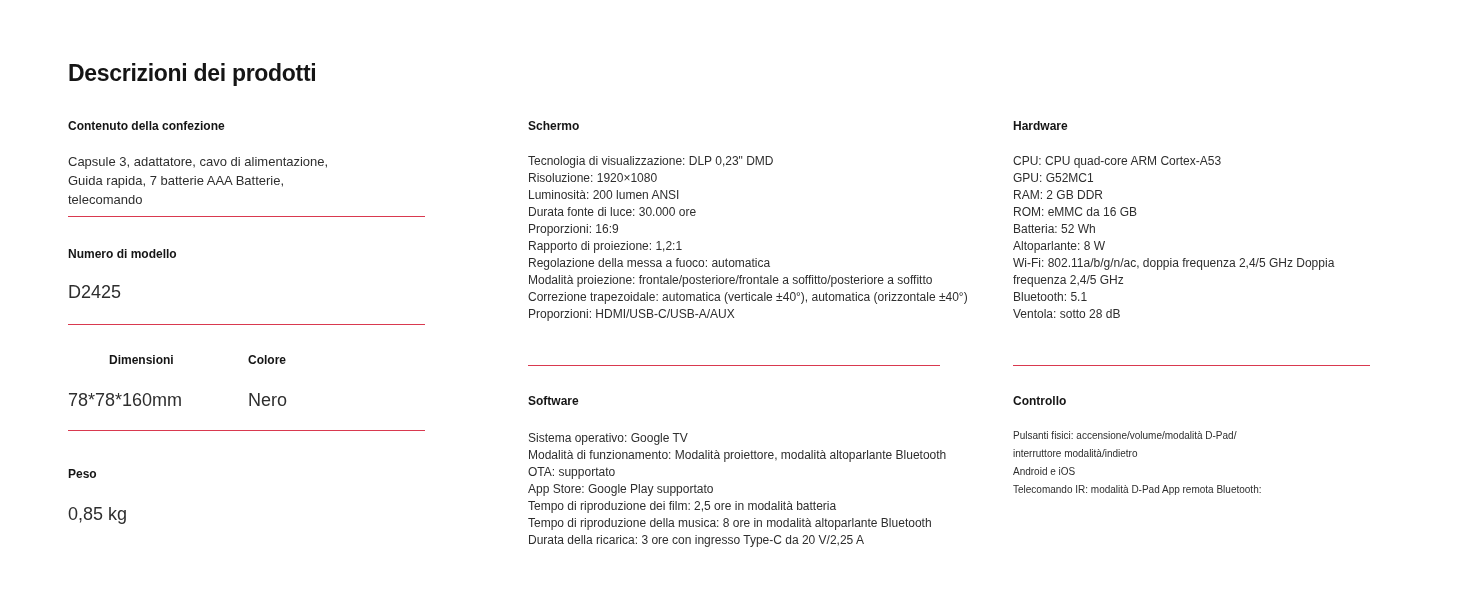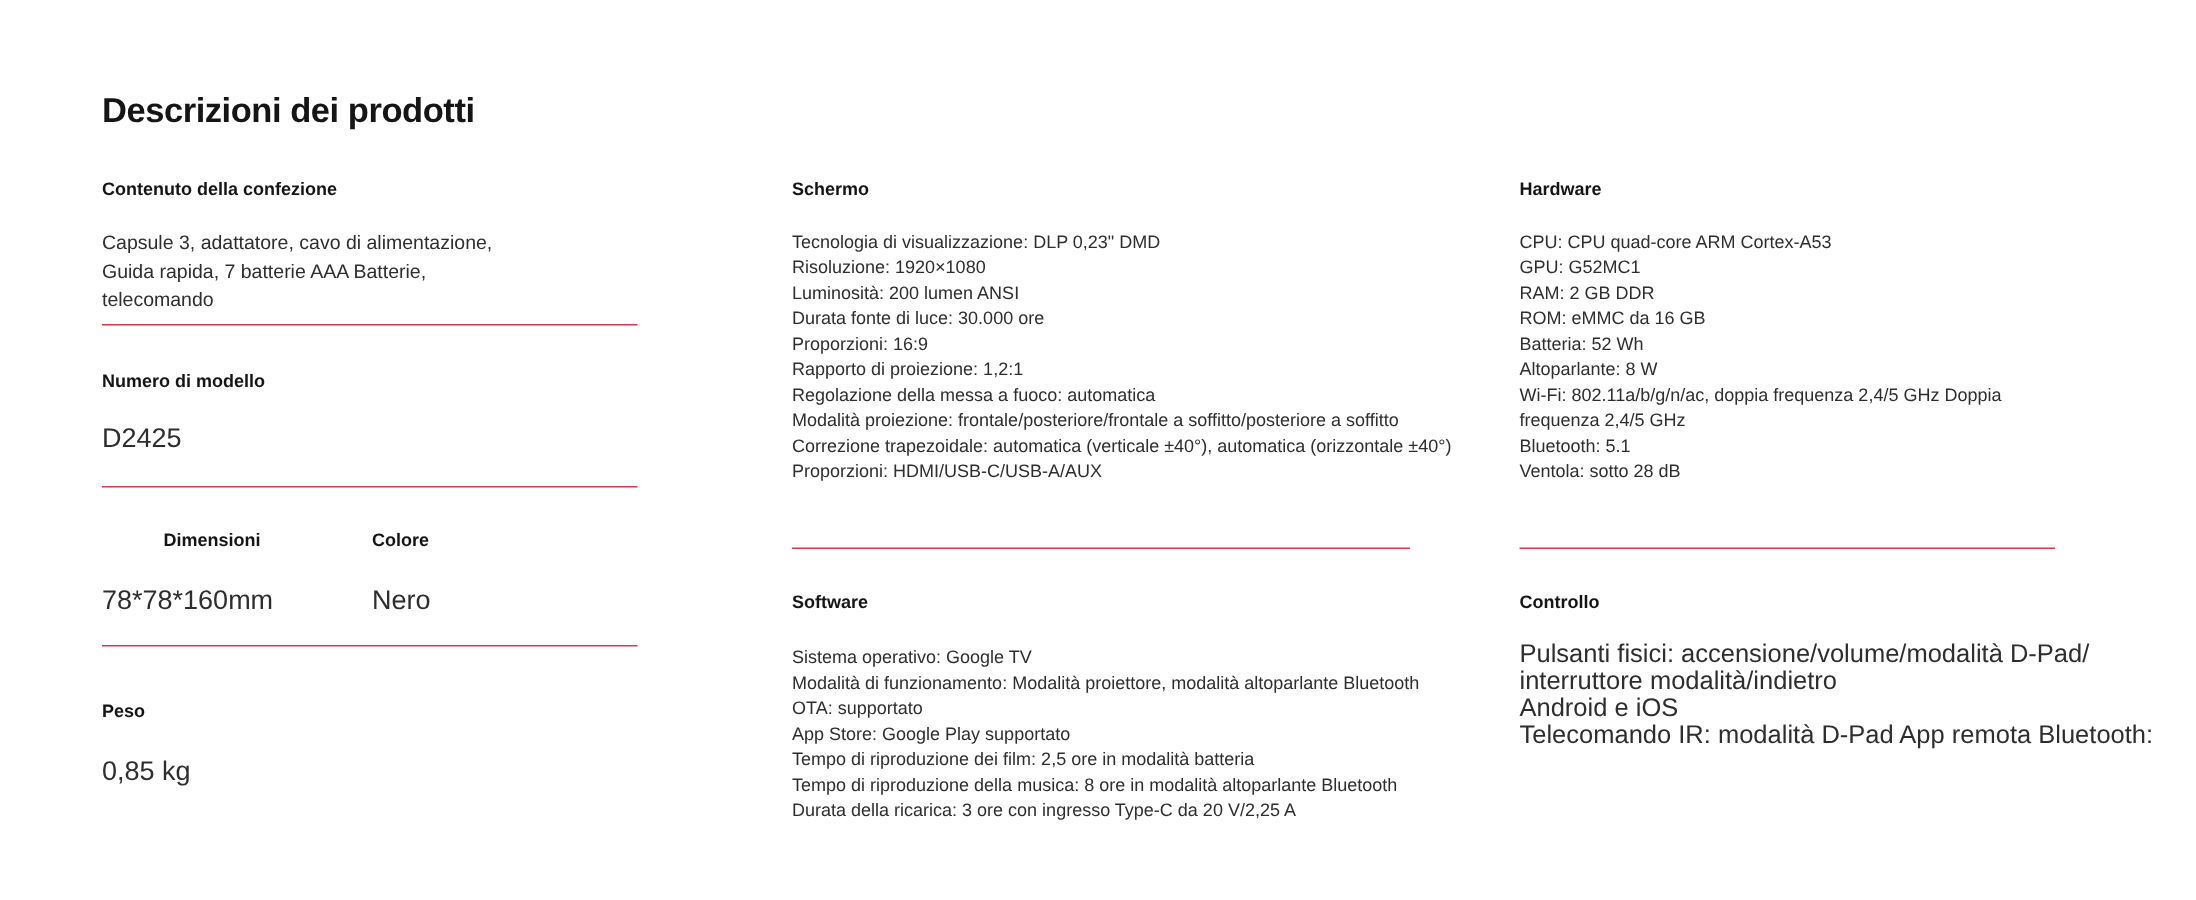--- a/index.html
+++ b/index.html
@@ -11,21 +11,21 @@
   .page-title { margin: 0; font-size: 23px; font-weight: 700; letter-spacing: -0.3px; color: var(--heading-color); white-space: nowrap; }
   .sec-heading { margin: 0; font-size: 12px; font-weight: 700; color: var(--heading-color); white-space: nowrap; }
   .col { position: absolute; top: 0; height: 600px; }
   .col-left { left: 68px; width: 357px; }
   .col-mid { left: 528px; width: 412px; }
   .col-right { left: 1013px; width: 357px; }
   .divider { position: absolute; left: 0; width: 100%; height: 1px; background: var(--divider-red); }
   .lines div { color: var(--body-color); white-space: nowrap; }
   .body-lines div { font-size: 13px; line-height: 19px; }
   .spec-lines div { font-size: 12px; line-height: 17px; }
-  .ctrl-lines div { font-size: 17px; line-height: 18px; }
+  .ctrl-lines div { font-size: 10px; line-height: 18px; }
   .value-text { position: absolute; font-size: 18px; color: var(--body-color); white-space: nowrap; }
 </style>
 </head>
 <body>
 
 <div class="page">
 
   <h1 class="page-title abs" style="left:68px; top:60px;">Descrizioni dei prodotti</h1>
 
   <section class="col col-left">

